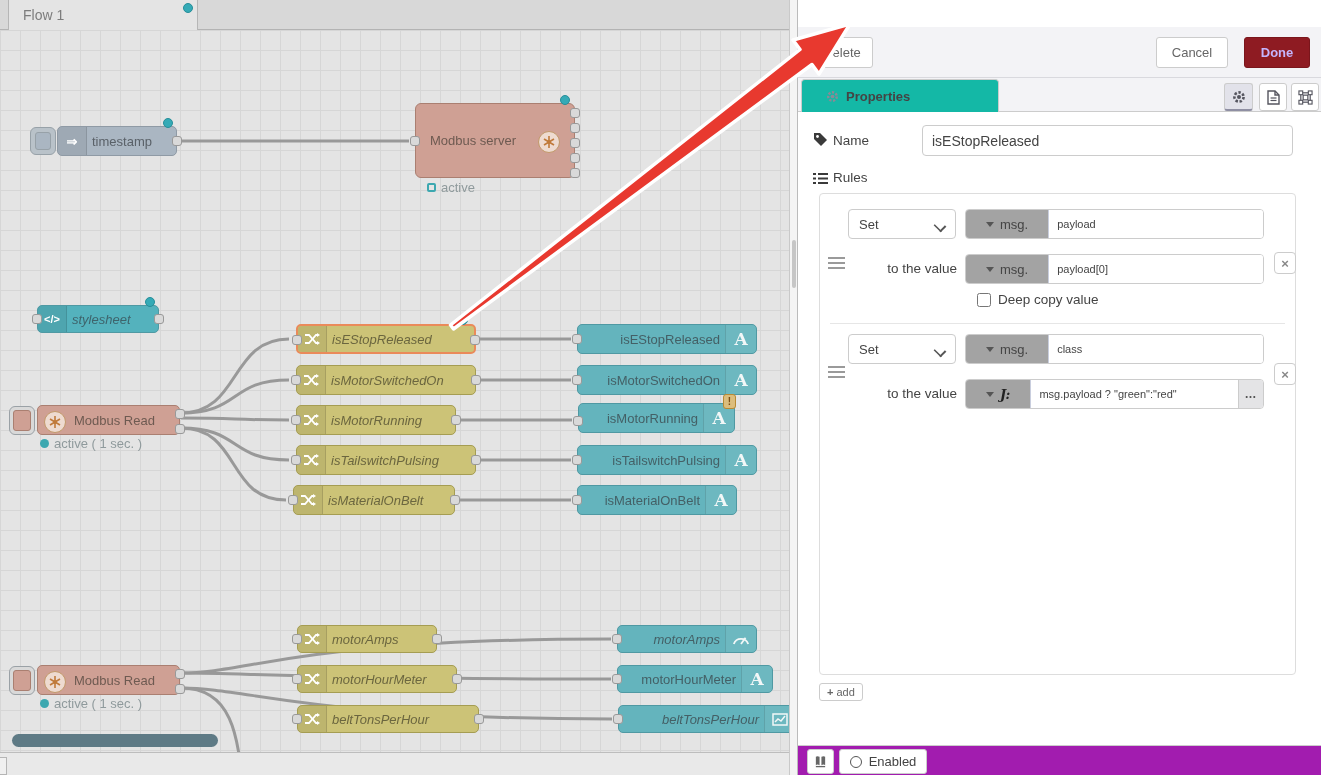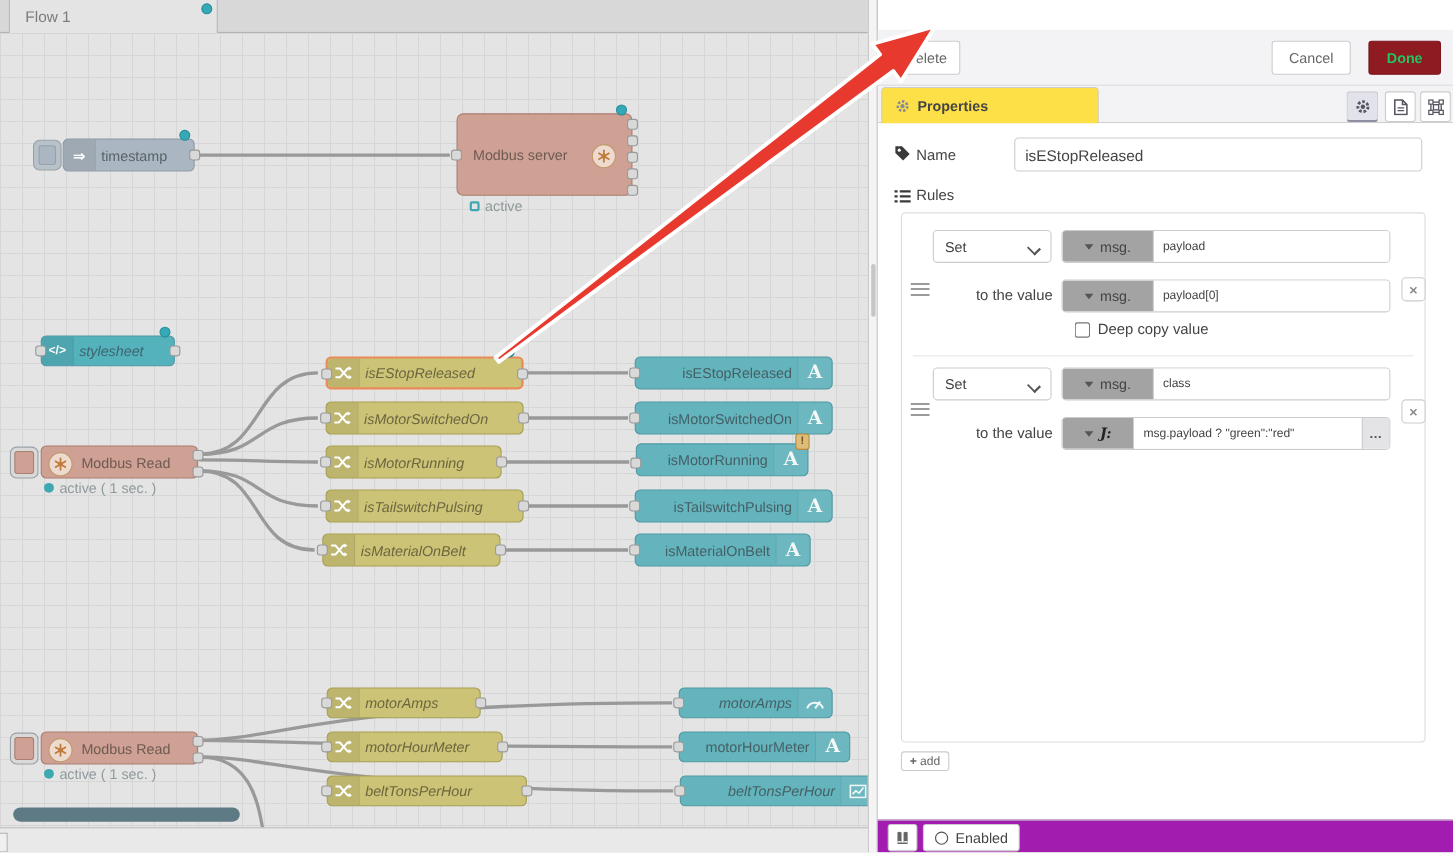--- a/index.html
+++ b/index.html
@@ -51,23 +51,23 @@
   
   #vsep{position:absolute;left:789px;top:0;width:8px;height:775px;background:#f4f4f4;border-left:1px solid #c9c9c9;box-sizing:border-box;}
   #vthumb{position:absolute;left:2px;top:240px;width:4px;height:48px;background:#c6c6c6;border-radius:2px;}
 
   
   #panel{position:absolute;left:797px;top:0;width:524px;height:775px;background:#fff;border-left:1px solid #bbb;box-sizing:border-box;}
   #p-header{position:absolute;left:0;top:0;width:100%;height:27px;background:#f5f5f8;border-bottom:1px solid #dddde3;box-sizing:border-box;}
   #p-title{position:absolute;left:14px;top:5px;font-size:14px;font-weight:bold;color:#333;}
   #p-toolbar{position:absolute;left:0;top:27px;width:100%;height:51px;background:#f3f3f6;border-bottom:1px solid #d9d9de;box-sizing:border-box;}
   .btn{position:absolute;height:31px;background:#fff;border:1px solid #ccc;border-radius:3px;box-sizing:border-box;font-size:13px;color:#666;display:flex;align-items:center;justify-content:center;cursor:pointer;}
-  .btn-red{background:#8e1b22;border-color:#7a161c;color:#22c55e;font-weight:bold;}
+  .btn-red{background:#8e1b22;border-color:#7a161c;color:#c4b5fd;font-weight:bold;}
   #p-tabrow{position:absolute;left:0;top:78px;width:100%;height:34px;background:#f3f3f6;border-bottom:1px solid #ccc;box-sizing:border-box;}
-  #p-tab-props{position:absolute;left:3px;top:1px;width:198px;height:33px;background:#fde047;border:1px solid #ccc;border-bottom:none;border-radius:4px 4px 0 0;box-sizing:border-box;display:flex;align-items:center;gap:7px;padding-left:12px;z-index:2;}
+  #p-tab-props{position:absolute;left:3px;top:1px;width:198px;height:33px;background:#14b8a6;border:1px solid #ccc;border-bottom:none;border-radius:4px 4px 0 0;box-sizing:border-box;display:flex;align-items:center;gap:7px;padding-left:24px;z-index:2;}
   #p-tab-props span{font-size:13px;font-weight:bold;color:#444;}
   .mini-btn{position:absolute;top:5px;width:29px;height:28px;background:#fff;border:1px solid #ccc;border-radius:3px;box-sizing:border-box;display:flex;align-items:center;justify-content:center;}
   .mini-btn.active{background:#e2e2ea;border-bottom:2px solid #8f8fa3;}
   #p-form{position:absolute;left:0;top:112px;width:100%;bottom:30px;background:#fff;}
   .f-label{position:absolute;font-size:13.5px;color:#444;}
   .f-input{position:absolute;height:31px;border:1px solid #ccc;border-radius:4px;box-sizing:border-box;font-size:14px;color:#444;padding:0 9px;font-family:"Liberation Sans",sans-serif;background:#fff;outline:none;}
   #rules-box{position:absolute;left:21px;top:81px;width:477px;height:482px;border:1px solid #ddd;border-radius:4px;box-sizing:border-box;}
   .nr-select{position:absolute;width:108px;height:30px;background:#fff;border:1px solid #ccc;border-radius:4px;box-sizing:border-box;font-size:13px;color:#444;display:flex;align-items:center;padding:0 10px;}
   .sel-car{position:absolute;right:10px;top:11px;width:8px;height:8px;border-right:2px solid #555;border-bottom:2px solid #555;transform:rotate(45deg) scale(1,0.8);}
   .ti{position:absolute;height:30px;display:flex;border:1px solid #ccc;border-radius:4px;box-sizing:border-box;background:#fff;overflow:hidden;}

